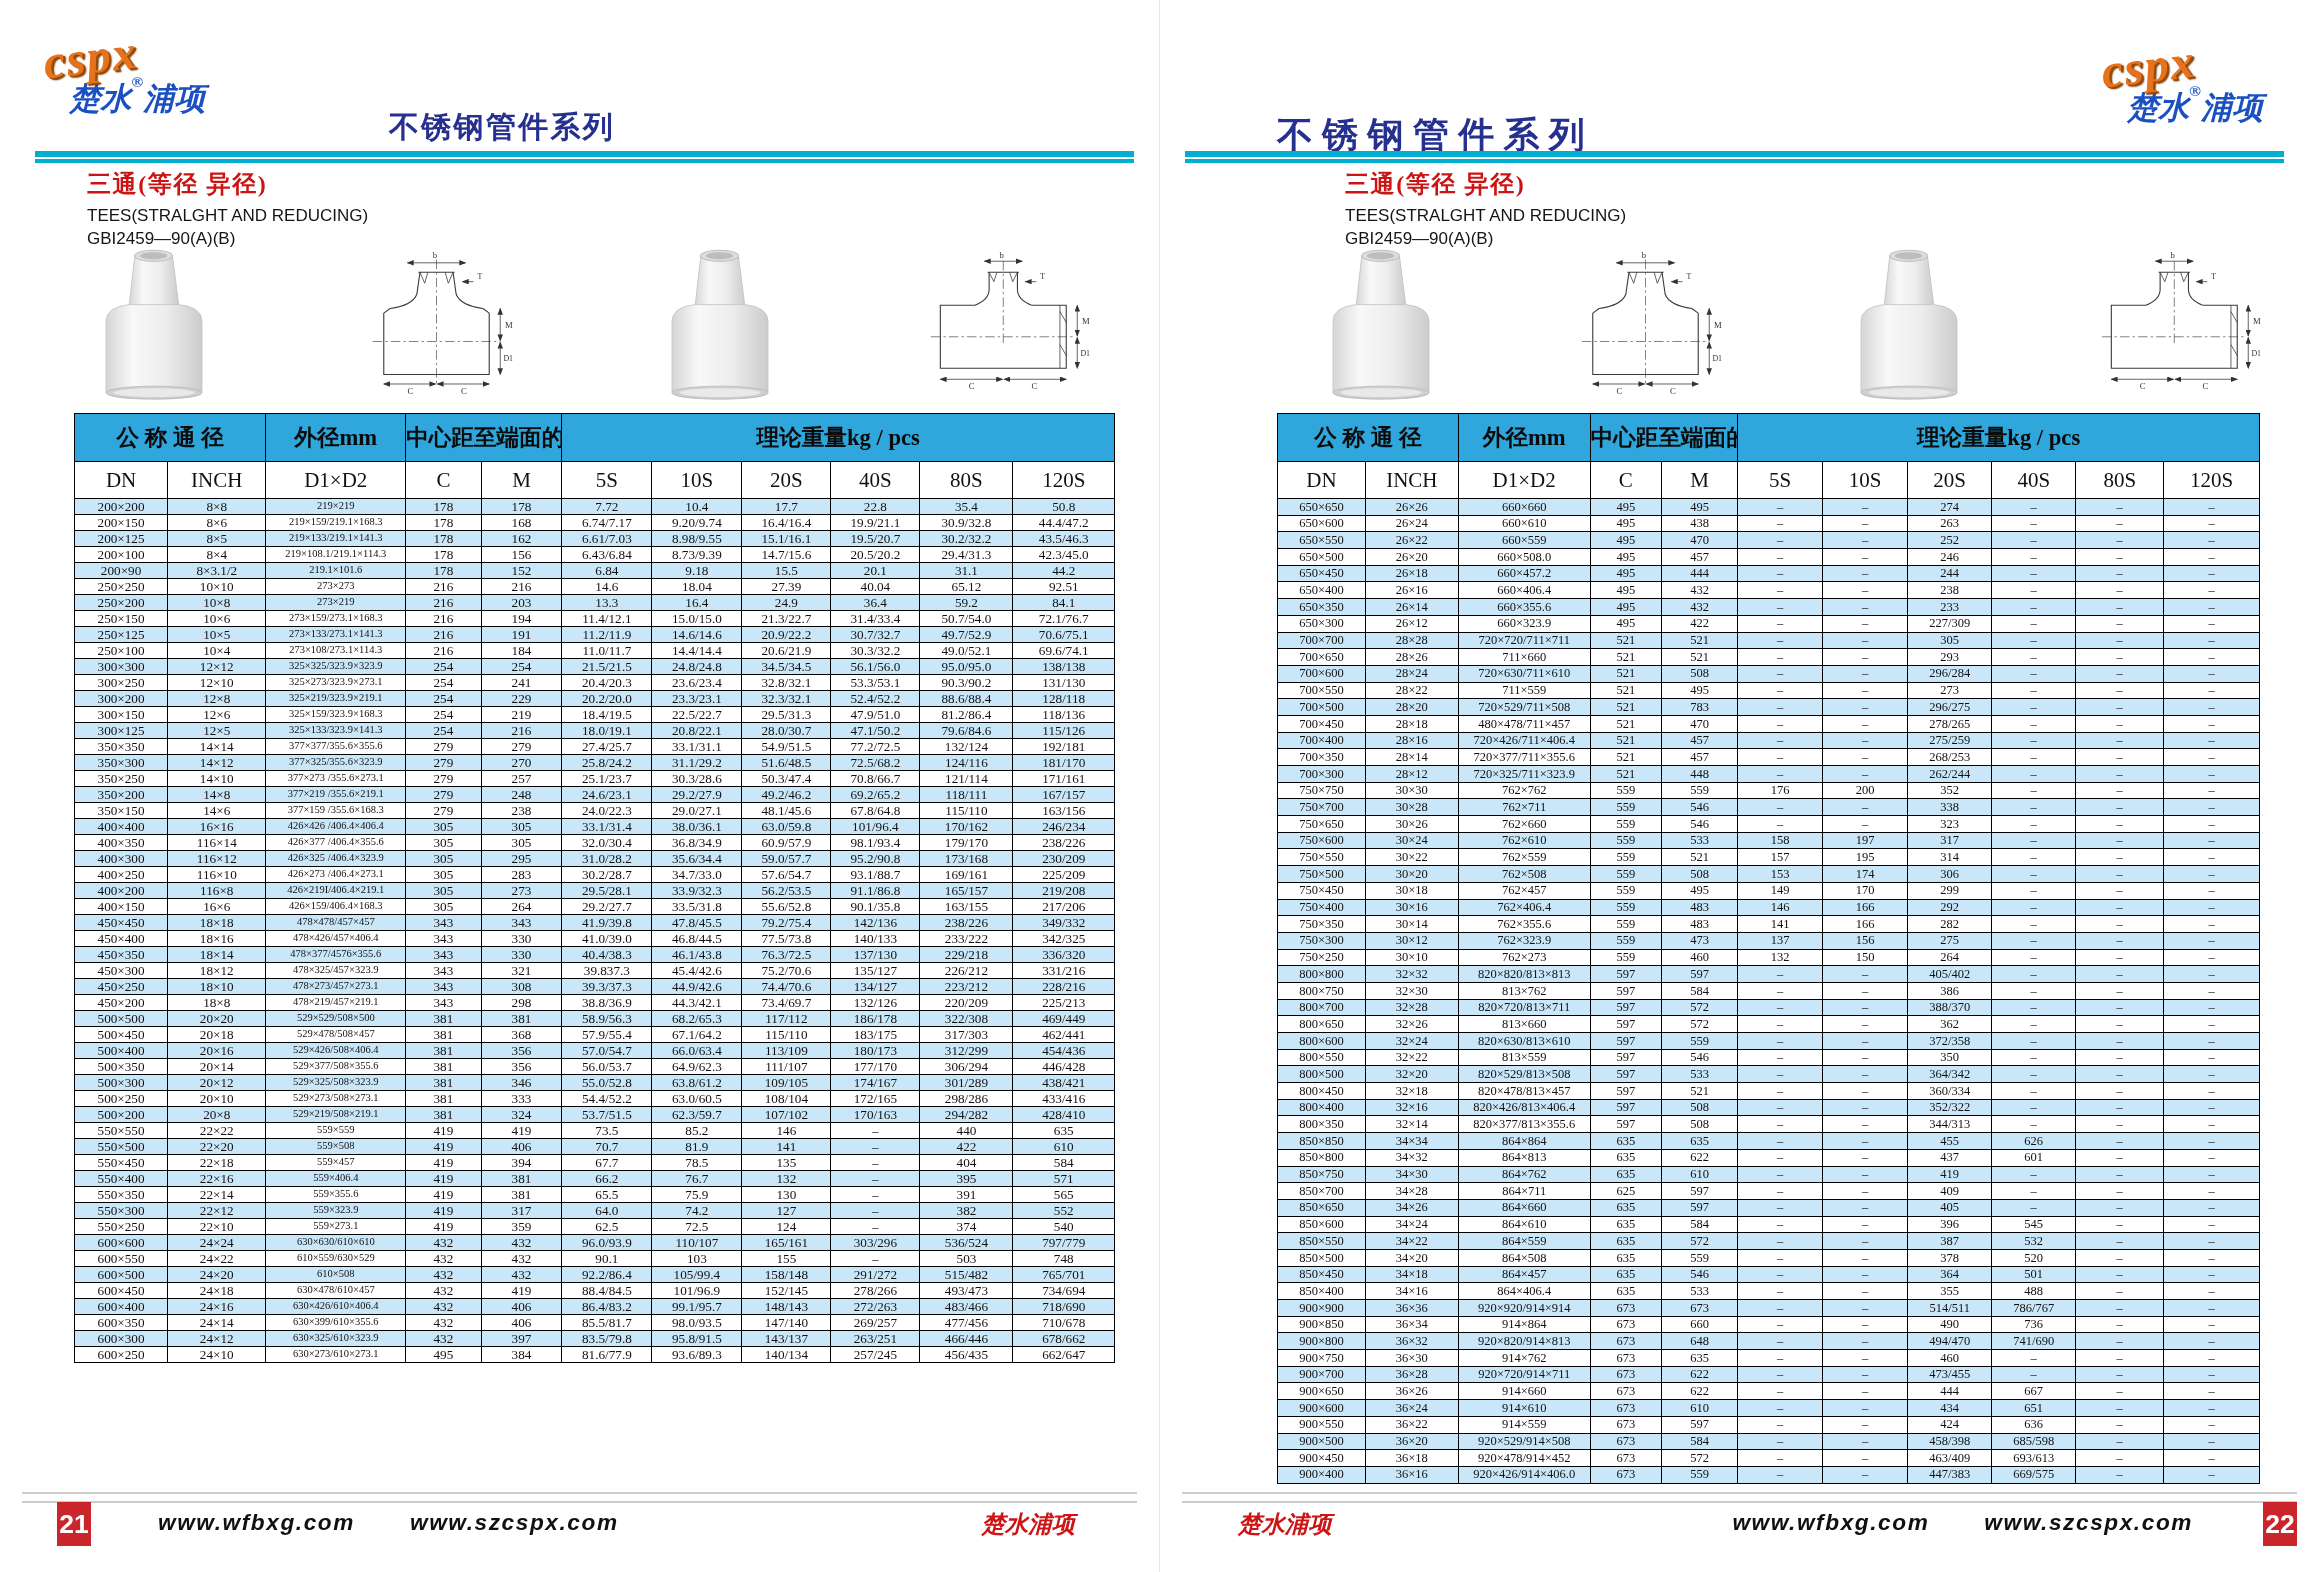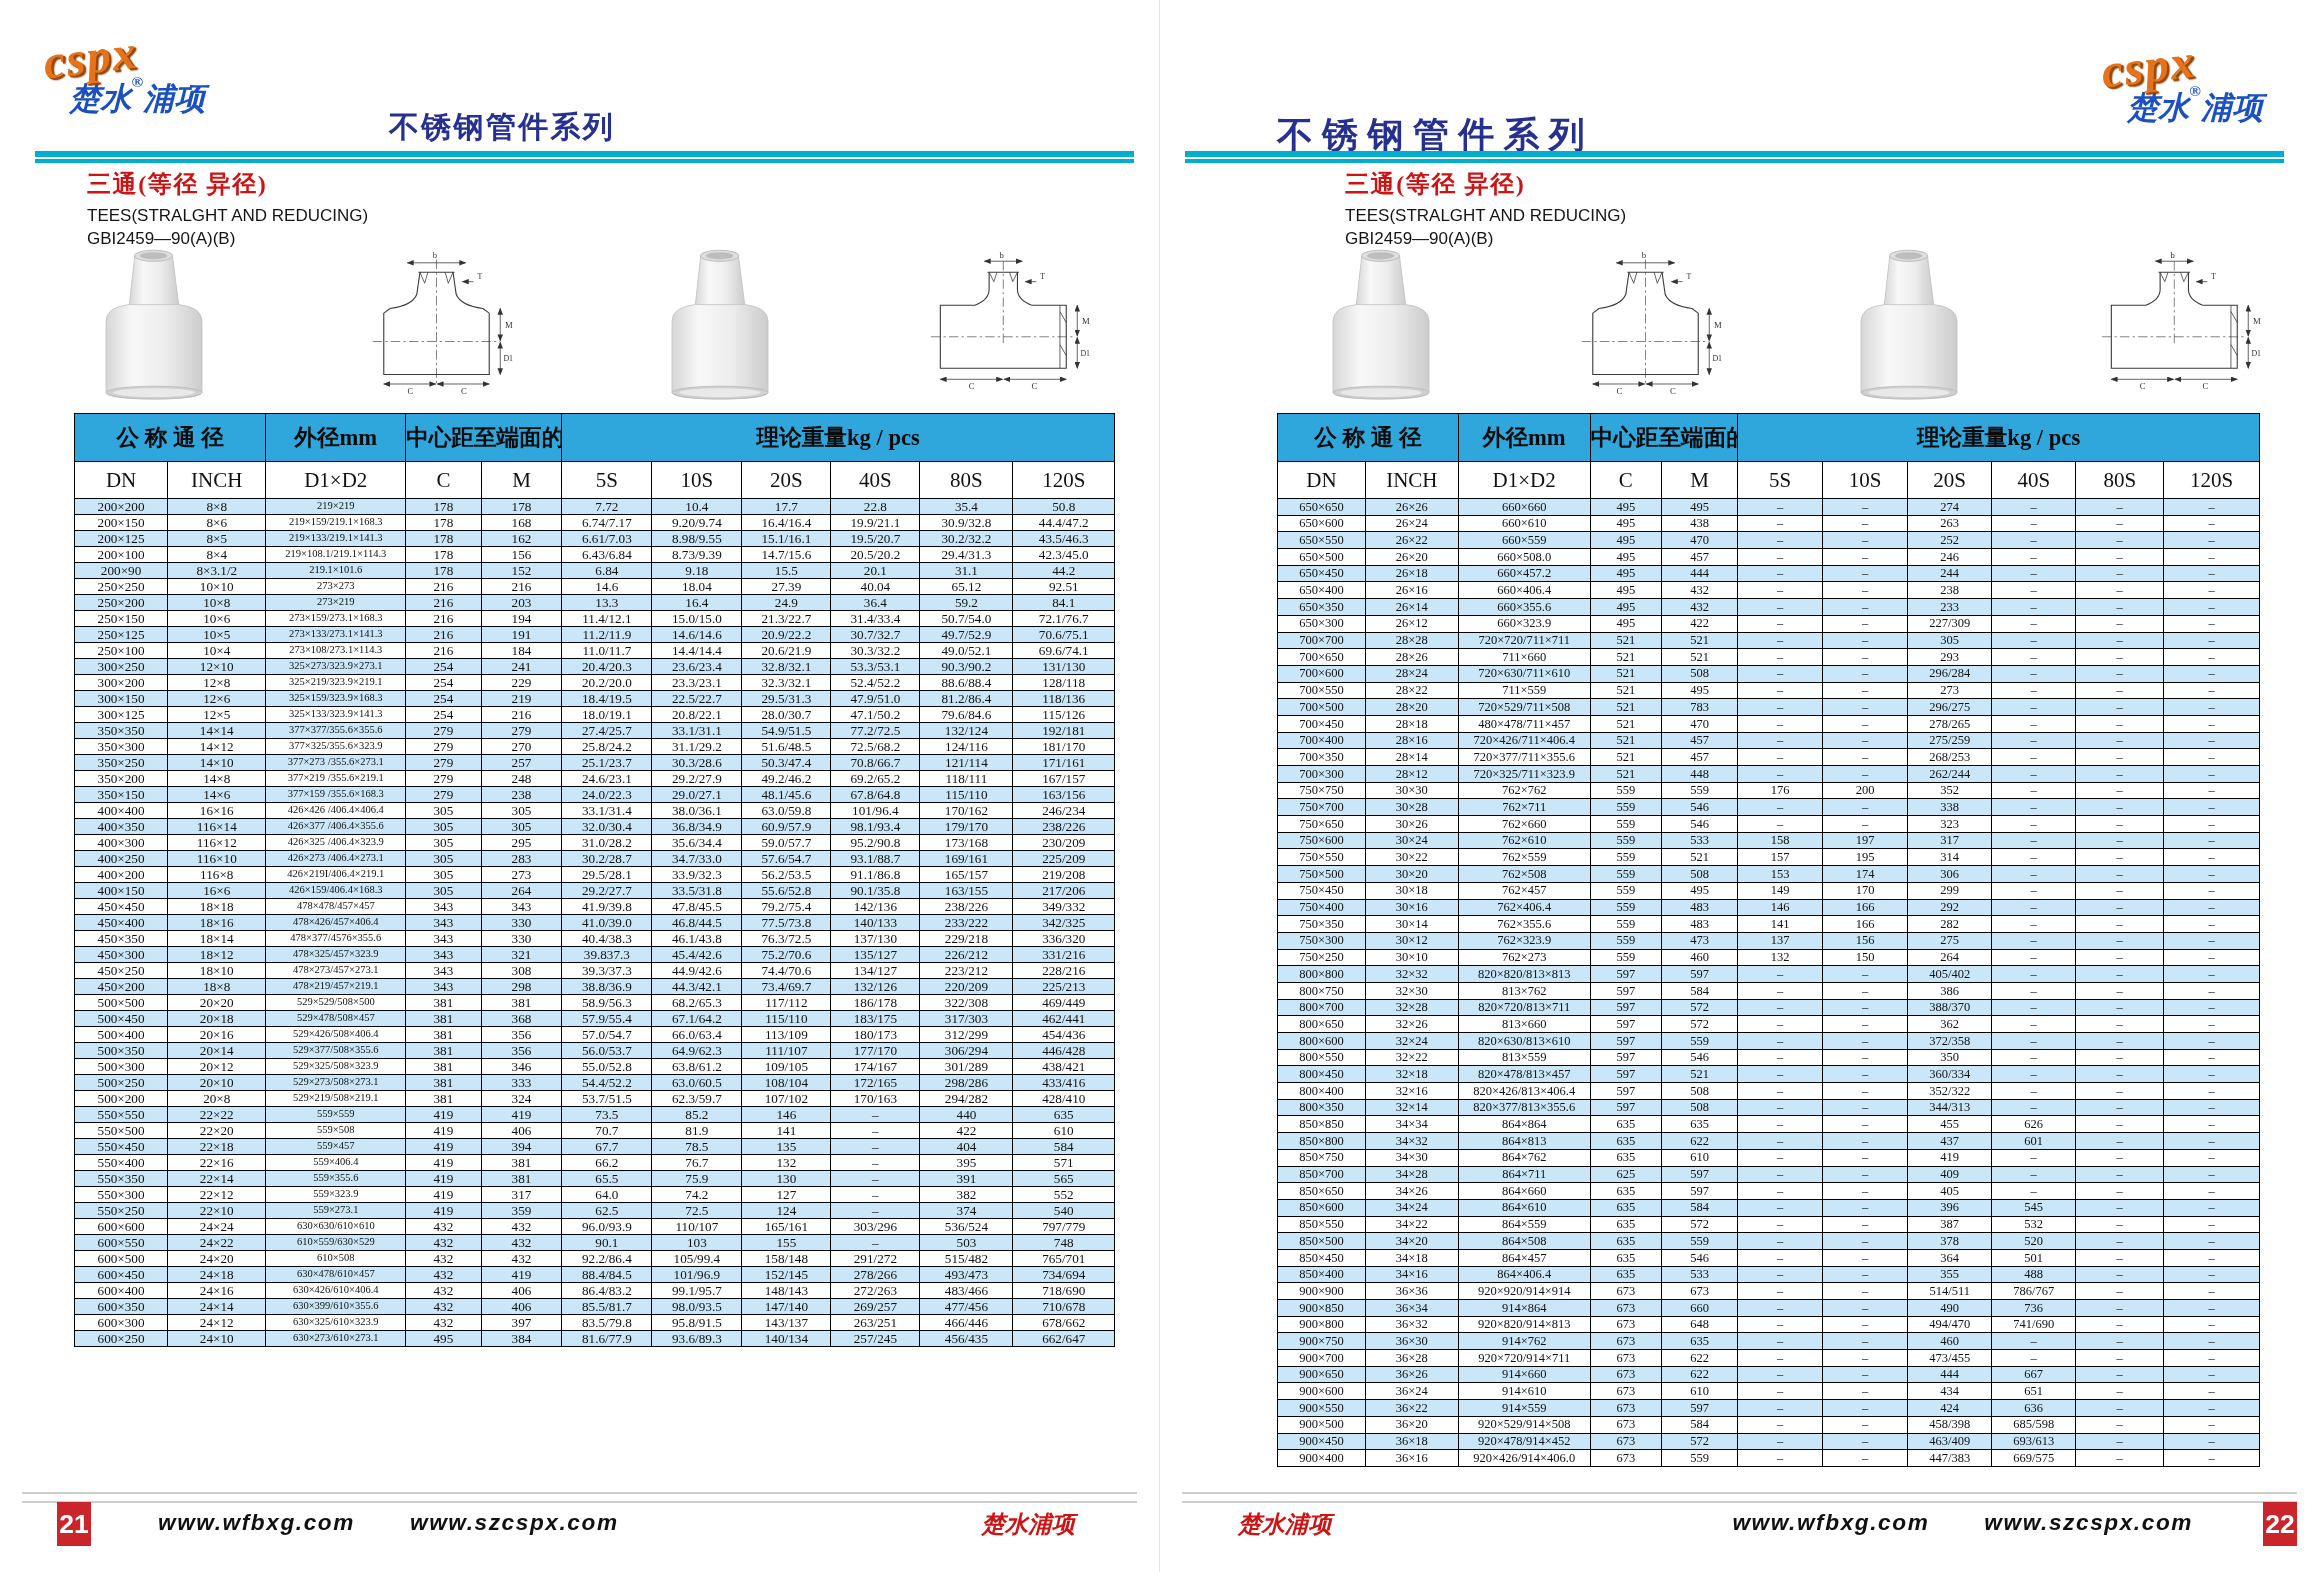--- a/index.html
+++ b/index.html
@@ -336,20 +336,33 @@
               <td>216</td>
               <td>184</td>
               <td>11.0/11.7</td>
               <td>14.4/14.4</td>
               <td>20.6/21.9</td>
               <td>30.3/32.2</td>
               <td>49.0/52.1</td>
               <td>69.6/74.1</td>
             </tr>
             <tr>
+              <td>300×300</td>
+              <td>12×12</td>
+              <td>325×325/323.9×323.9</td>
+              <td>254</td>
+              <td>254</td>
+              <td>21.5/21.5</td>
+              <td>24.8/24.8</td>
+              <td>34.5/34.5</td>
+              <td>56.1/56.0</td>
+              <td>95.0/95.0</td>
+              <td>138/138</td>
+            </tr>
+            <tr>
               <td>300×250</td>
               <td>12×10</td>
               <td>325×273/323.9×273.1</td>
               <td>254</td>
               <td>241</td>
               <td>20.4/20.3</td>
               <td>23.6/23.4</td>
               <td>32.8/32.1</td>
               <td>53.3/53.1</td>
               <td>90.3/90.2</td>
@@ -1416,20 +1429,33 @@
               <td>597</td>
               <td>546</td>
               <td>–</td>
               <td>–</td>
               <td>350</td>
               <td>–</td>
               <td>–</td>
               <td>–</td>
             </tr>
             <tr>
+              <td>800×500</td>
+              <td>32×20</td>
+              <td>820×529/813×508</td>
+              <td>597</td>
+              <td>533</td>
+              <td>–</td>
+              <td>–</td>
+              <td>364/342</td>
+              <td>–</td>
+              <td>–</td>
+              <td>–</td>
+            </tr>
+            <tr>
               <td>800×450</td>
               <td>32×18</td>
               <td>820×478/813×457</td>
               <td>597</td>
               <td>521</td>
               <td>–</td>
               <td>–</td>
               <td>360/334</td>
               <td>–</td>
               <td>–</td>

